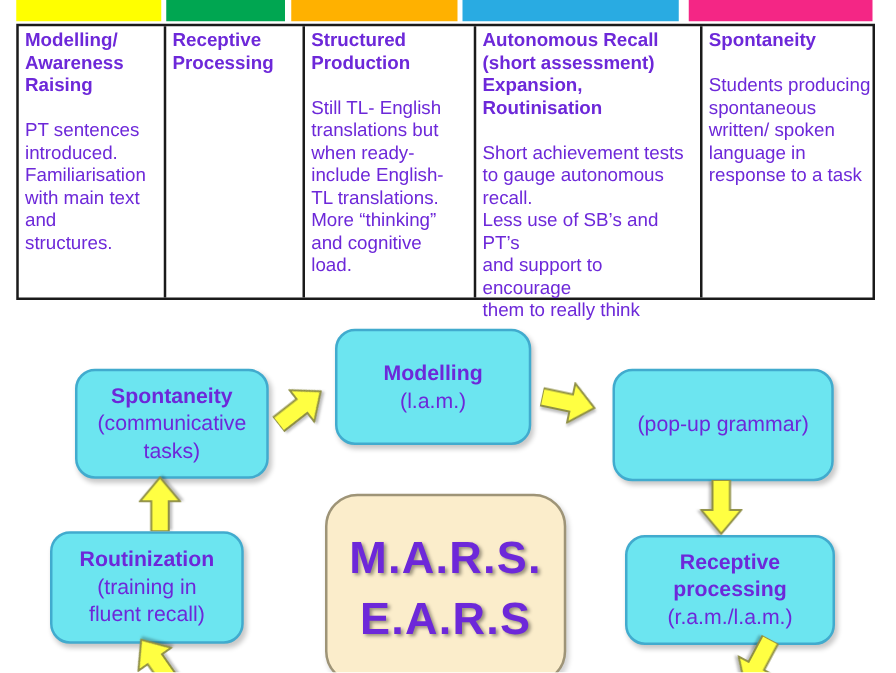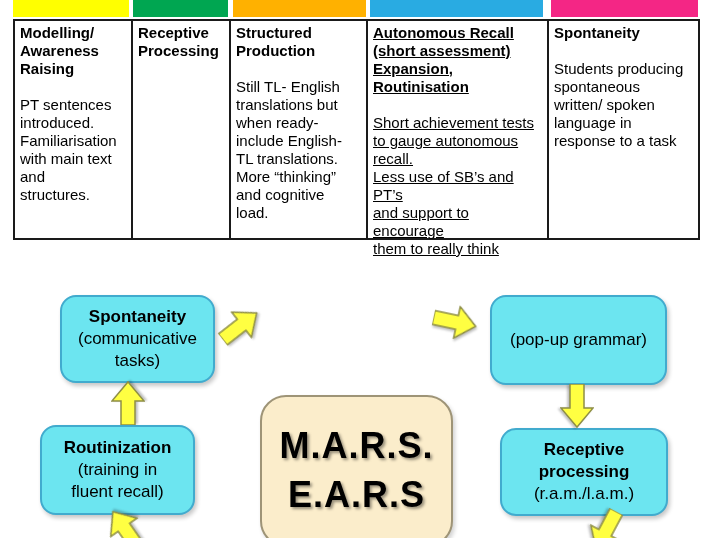--- a/index.html
+++ b/index.html
@@ -1,32 +1,32 @@
 <!DOCTYPE html>
 <html><head>
 <meta charset="utf-8">
 <style>
   html,body{margin:0;padding:0;background:#fff;}
   .canvas{position:relative;width:717px;height:538px;background:#ffffff;overflow:hidden;
-          font-family:"Liberation Sans",sans-serif;color:#000000;}
+          font-family:"Liberation Sans",sans-serif;color:#6d28d9;}
 
   
   .bar{position:absolute;top:0;height:17px;}
   .bar0{left:13px;width:116px;}
   .bar1{left:133px;width:95px;}
   .bar2{left:233px;width:133px;}
   .bar3{left:370px;width:173px;}
   .bar4{left:551px;width:147px;}
 
   
   .stage-table{position:absolute;left:13px;top:19px;width:687px;height:221px;
                border:2px solid #1a1a1a;display:flex;box-sizing:border-box;background:#fff;}
   .cell{flex:0 0 auto;padding:3px 4px 2px 5px;font-size:15px;line-height:1.2;box-sizing:content-box;}
   .cell + .cell{border-left:2px solid #1a1a1a;}
-  .c0{width:107px;}.c1{width:87px;}.c2{width:126px;}.c3{width:170px;text-decoration:underline;}.c4{width:140px;}
+  .c0{width:107px;}.c1{width:87px;}.c2{width:126px;margin-left:13px;}.c3{width:170px;}.c4{width:140px;}
   .cell-header{font-weight:bold;white-space:pre-line;margin-bottom:18px;}
   .cell-body{white-space:pre-line;}
 
   
   .node{position:absolute;background:#6ce5f0;border:2px solid #41abce;border-radius:16px;
         display:flex;flex-direction:column;align-items:center;justify-content:center;
         text-align:center;font-size:17px;line-height:1.28;box-sizing:border-box;
         box-shadow:2px 3px 4px rgba(0,0,0,0.22);}
   .node .title{font-weight:bold;white-space:pre-line;}
   .node .subtitle{white-space:pre-line;}
@@ -114,20 +114,24 @@
 response to a task</div>
     </div>
   </div>
 
   <div class="node n-spont">
     <div class="title">Spontaneity</div>
     <div class="subtitle">(communicative
 tasks)</div>
   </div>
 
+  <div class="node n-model">
+    <div class="title">Modelling</div>
+    <div class="subtitle">(l.a.m.)</div>
+  </div>
 
   <div class="node n-aware">
     <div class="subtitle">(pop-up grammar)</div>
   </div>
 
   <div class="node n-routin">
     <div class="title">Routinization</div>
     <div class="subtitle">(training in
 fluent recall)</div>
   </div>

